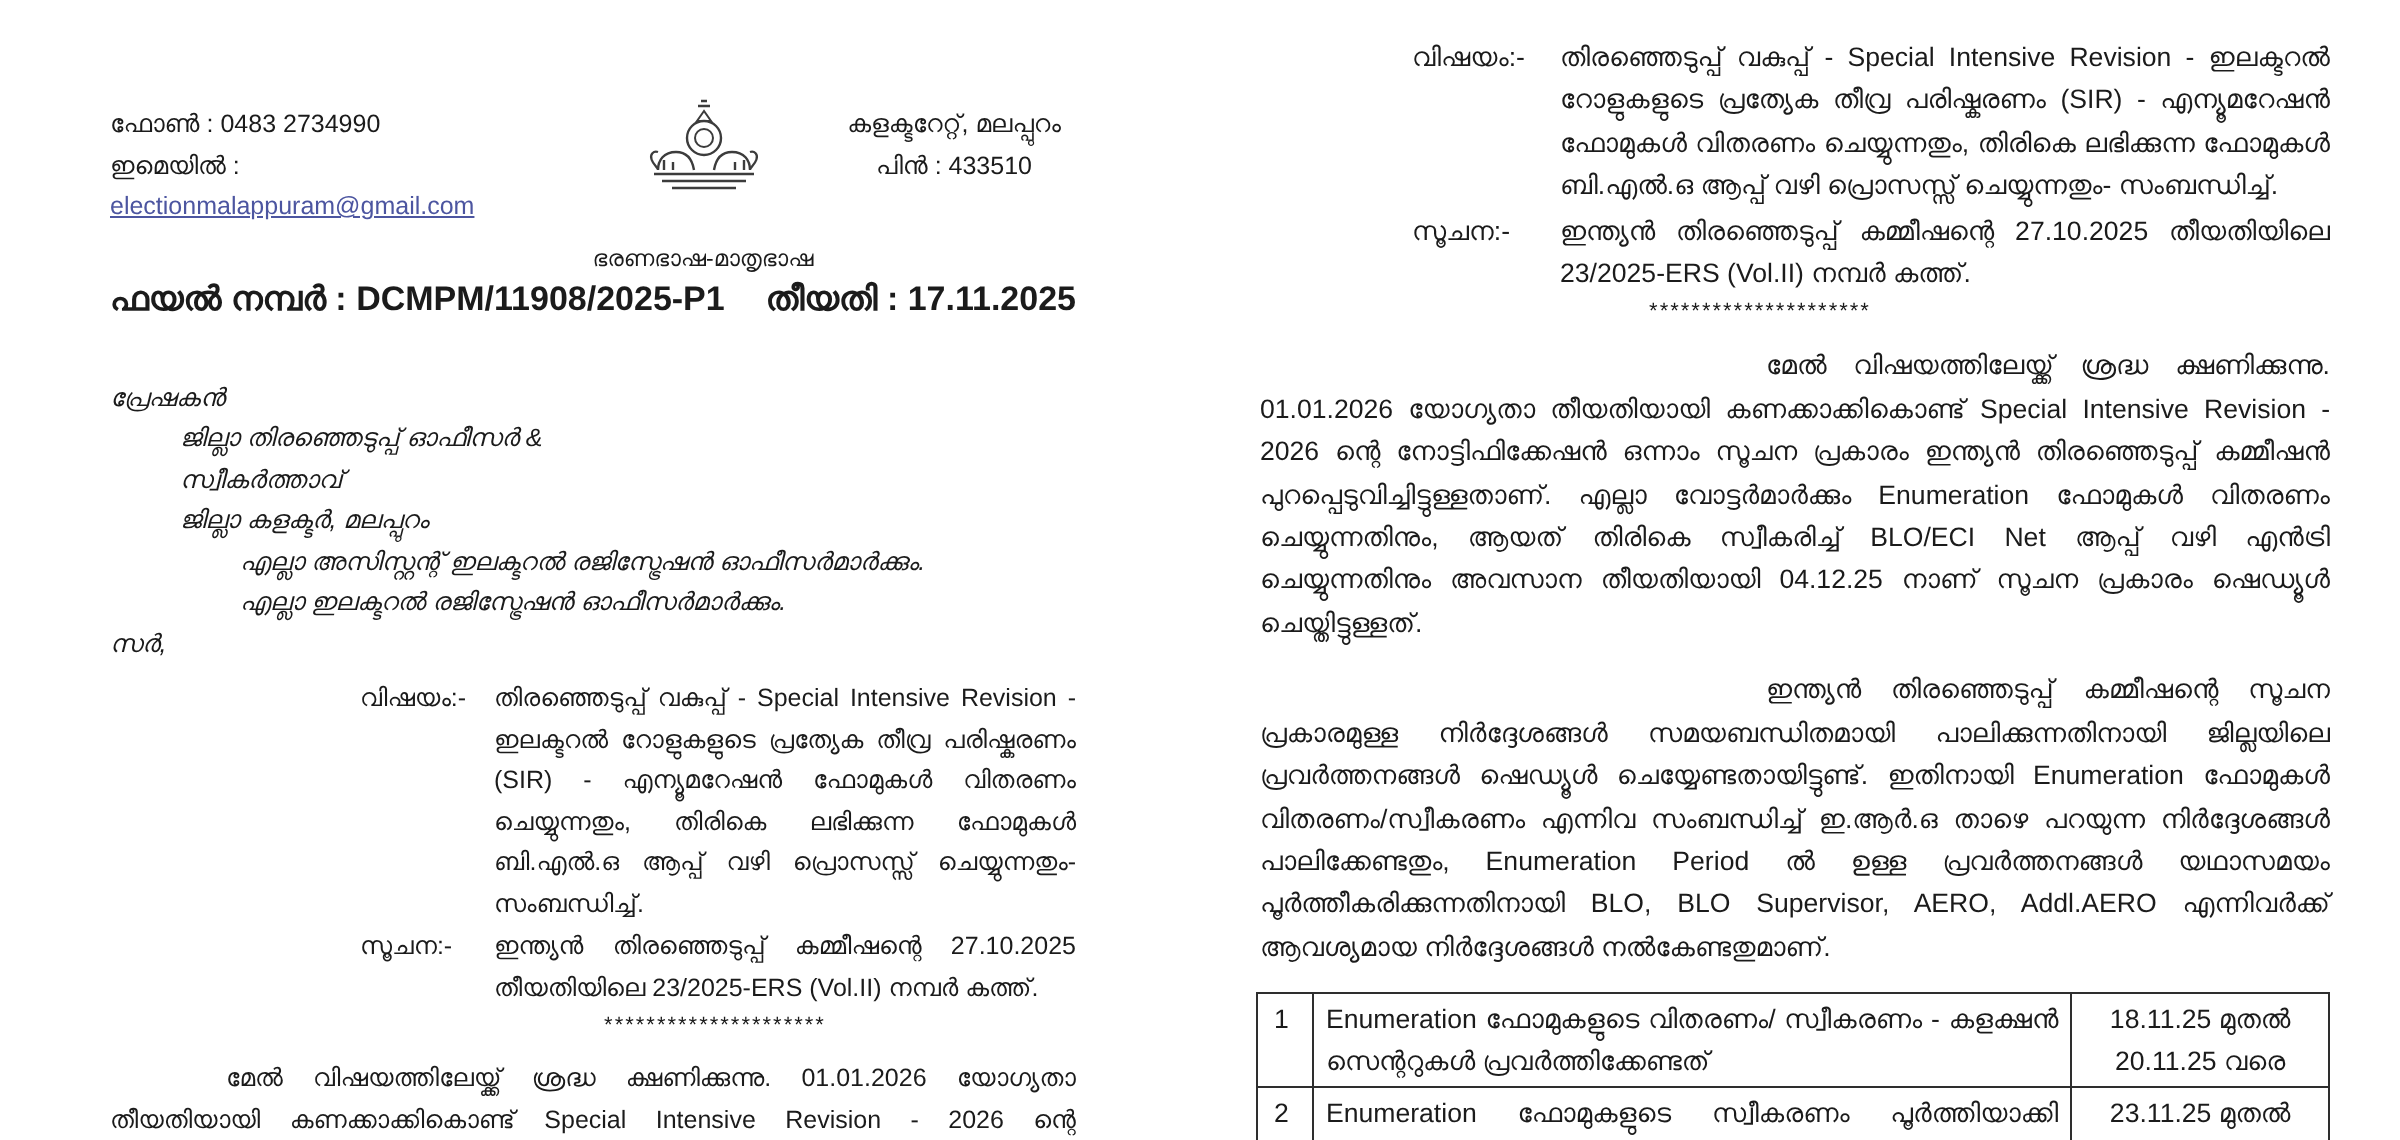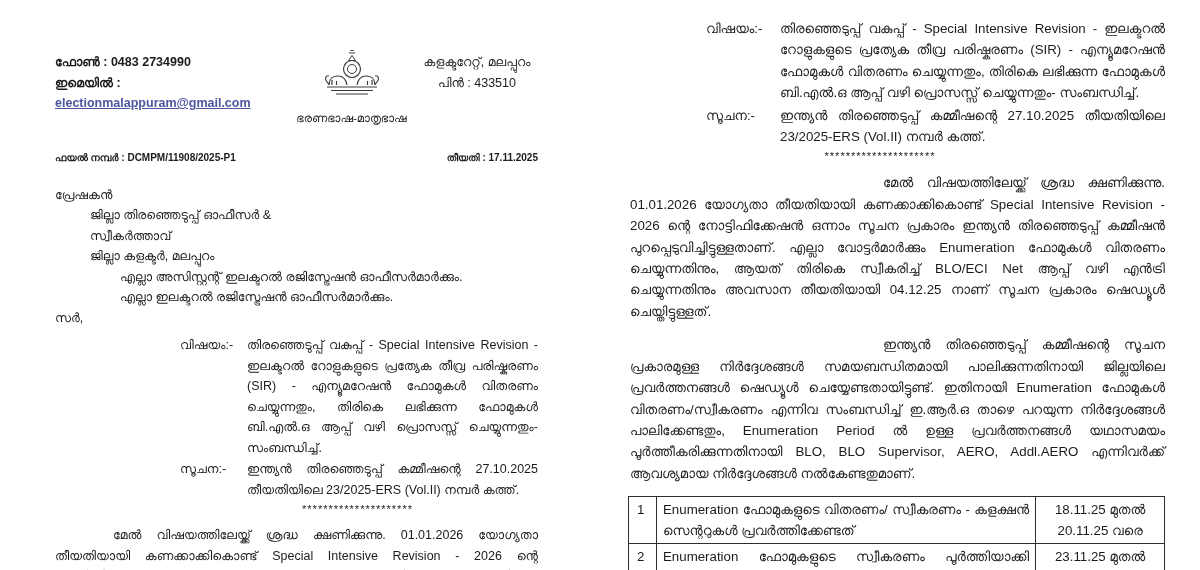--- a/index.html
+++ b/index.html
@@ -8,30 +8,30 @@
     position:relative;
     font-family:"Liberation Sans","DejaVu Sans",sans-serif;
     color:var(--text,#1b1b1b);
   }
   .page { position:absolute; top:16px; background:#ffffff; }
   #page1 { left:55px;  width:483px; height:570px; font-size:12.5px; line-height:20.5px; }
   #page2 { left:630px; width:535px; height:570px; font-size:13.3px; line-height:21.4px; }
 
   
   .letterhead { display:flex; margin-top:36px; align-items:flex-start; }
-  .lh-contact { width:232px;font-weight:bold; }
+  .lh-contact { width:232px; }
   .lh-emblem  { flex:1; text-align:center; margin-top:-6px; }
-  .emblem-caption { font-size:11.5px; margin-top:3px; white-space:nowrap; }
+  .emblem-caption { font-size:11.5px; margin-top:15px; white-space:nowrap; }
   .lh-address { width:122px; text-align:center; }
   .email-link { color:var(--link,#4c55a0); text-decoration:underline; cursor:pointer; }
 
-  .file-row { display:flex; justify-content:space-between; font-weight:bold; font-size:10px; margin-top:20px; }
+  .file-row { display:flex; justify-content:space-between; font-weight:bold; font-size:17px; }
 
   
-  .addr { margin-top:16px; }
+  .addr { margin-top:28px;font-style:italic; }
   .ind1 { padding-left:35px; }
   .ind2 { padding-left:65px; }
 
   
   .label-row { display:flex; margin-top:1px; }
   .label-row .lbl { flex:none; }
   .label-row .txt { flex:1; text-align:justify; }
   #page1 .label-row { padding-left:125px; }
   #page1 .lbl { width:67px; }
   #page2 .label-row { padding-left:76px; }

